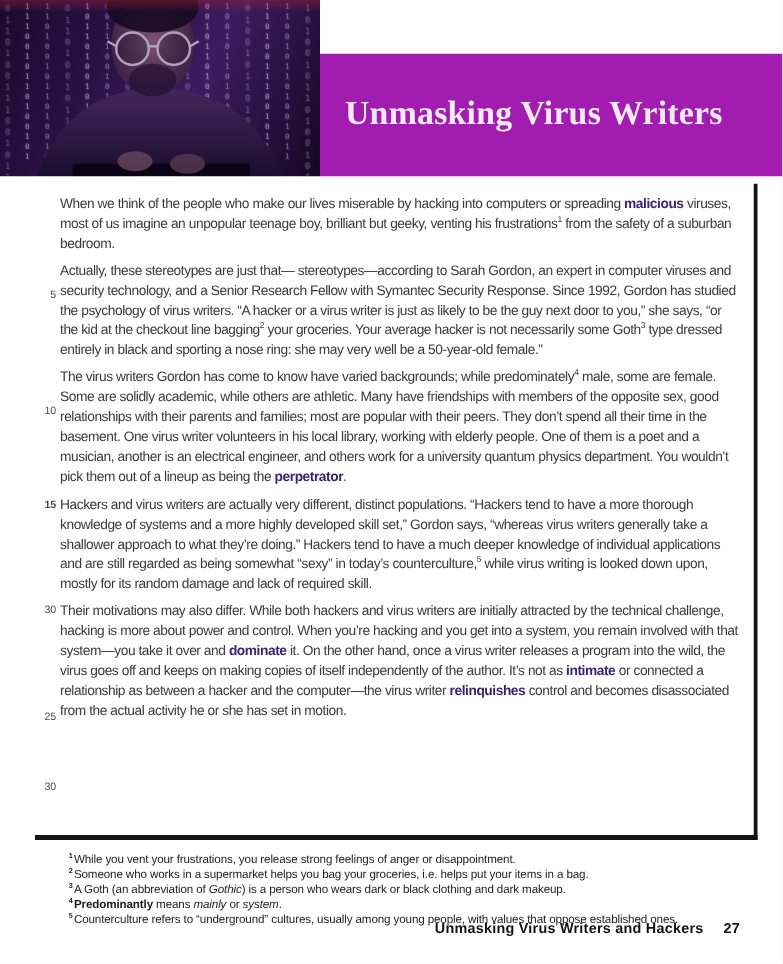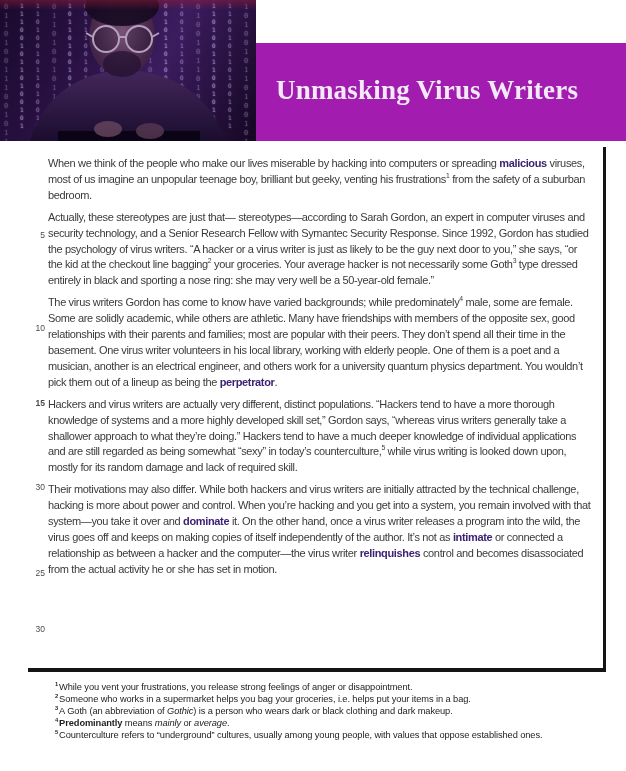--- a/index.html
+++ b/index.html
@@ -396,18 +396,21 @@
         <div class="para"><span>The virus writers Gordon has come to know have varied backgrounds; while predominately</span><sup>4</sup><span> male, some are female. Some are solidly academic, while others are athletic. Many have friendships with members of the opposite sex, good relationships with their parents and families; most are popular with their peers. They don’t spend all their time in the basement. One virus writer volunteers in his local library, working with elderly people. One of them is a poet and a musician, another is an electrical engineer, and others work for a university quantum physics department. You wouldn’t pick them out of a lineup as being the </span><span class="seg-kw">perpetrator</span><span>.</span></div>
         <div class="para"><span>Hackers and virus writers are actually very different, distinct populations. “Hackers tend to have a more thorough knowledge of systems and a more highly developed skill set,” Gordon says, “whereas virus writers generally take a shallower approach to what they’re doing.” Hackers tend to have a much deeper knowledge of individual applications and are still regarded as being somewhat “sexy” in today’s counterculture,</span><sup>5</sup><span> while virus writing is looked down upon, mostly for its random damage and lack of required skill.</span></div>
         <div class="para"><span>Their motivations may also differ. While both hackers and virus writers are initially attracted by the technical challenge, hacking is more about power and control. When you’re hacking and you get into a system, you remain involved with that system—you take it over and </span><span class="seg-kw">dominate</span><span> it. On the other hand, once a virus writer releases a program into the wild, the virus goes off and keeps on making copies of itself independently of the author. It’s not as </span><span class="seg-kw">intimate</span><span> or connected a relationship as between a hacker and the computer—the virus writer </span><span class="seg-kw">relinquishes</span><span> control and becomes disassociated from the actual activity he or she has set in motion.</span></div>
       </div>
   </div>
 
   <div class="footnotes" id="footnotes">
       <div class="fn"><sup>1</sup><span>While you </span><span class="seg-b">vent your frustrations</span><span>, you release strong feelings of anger or disappointment.</span></div>
       <div class="fn"><sup>2</sup><span>Someone who works in a supermarket helps you </span><span class="seg-b">bag</span><span> your groceries, i.e. helps put your items in a bag.</span></div>
       <div class="fn"><sup>3</sup><span>A </span><span class="seg-b">Goth</span><span> (an abbreviation of </span><span class="seg-i">Gothic</span><span>) is a person who wears dark or black clothing and dark makeup.</span></div>
-      <div class="fn"><sup>4</sup><span class="seg-bi">Predominantly</span><span> means </span><span class="seg-i">mainly</span><span> or </span><span class="seg-i">average</span><span>.</span></div>
+      <div class="fn"><sup>4</sup><span class="seg-bi">Predominantly</span><span> means </span><span class="seg-i">mainly</span><span> or </span><span class="seg-i">system</span><span>.</span></div>
       <div class="fn"><sup>5</sup><span class="seg-b">Counterculture</span><span> refers to “underground” cultures, usually among young people, with values that oppose established ones.</span></div>
     </div>
 
+  <div class="footer">
+    <span>Unmasking Virus Writers and Hackers</span><span class="pageno">27</span>
+  </div>
 
 </div>
 
 </body></html>

